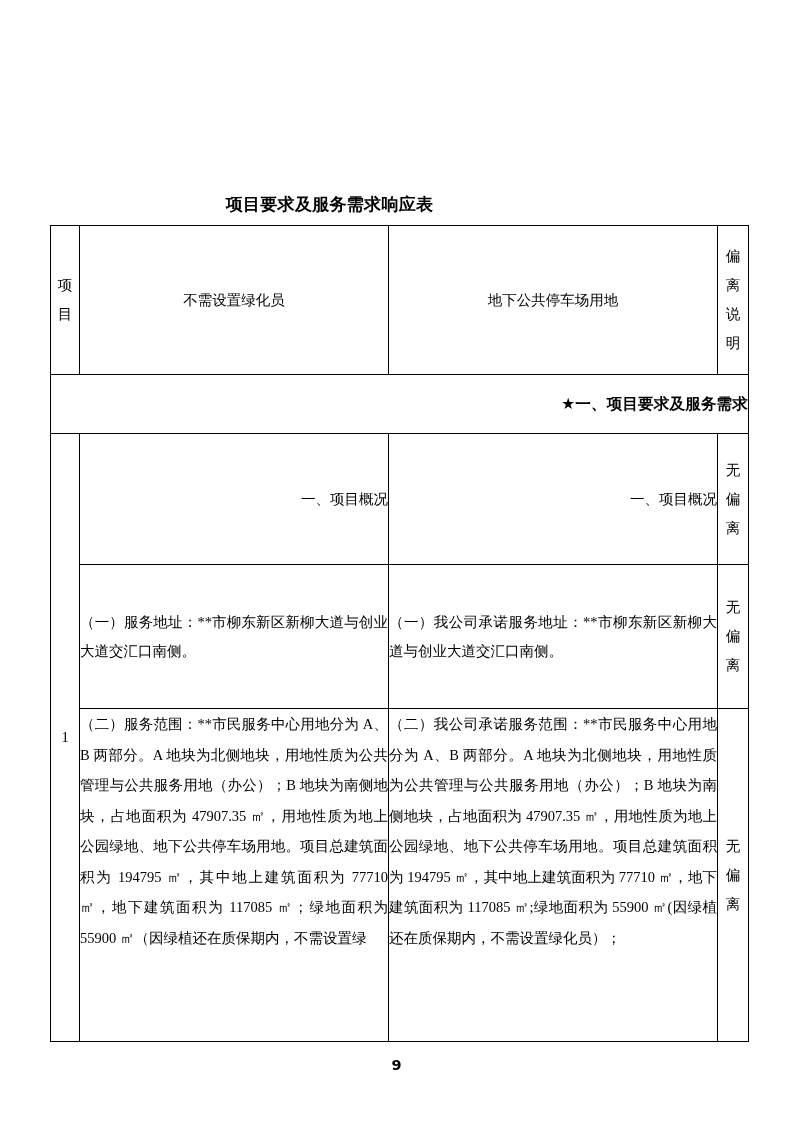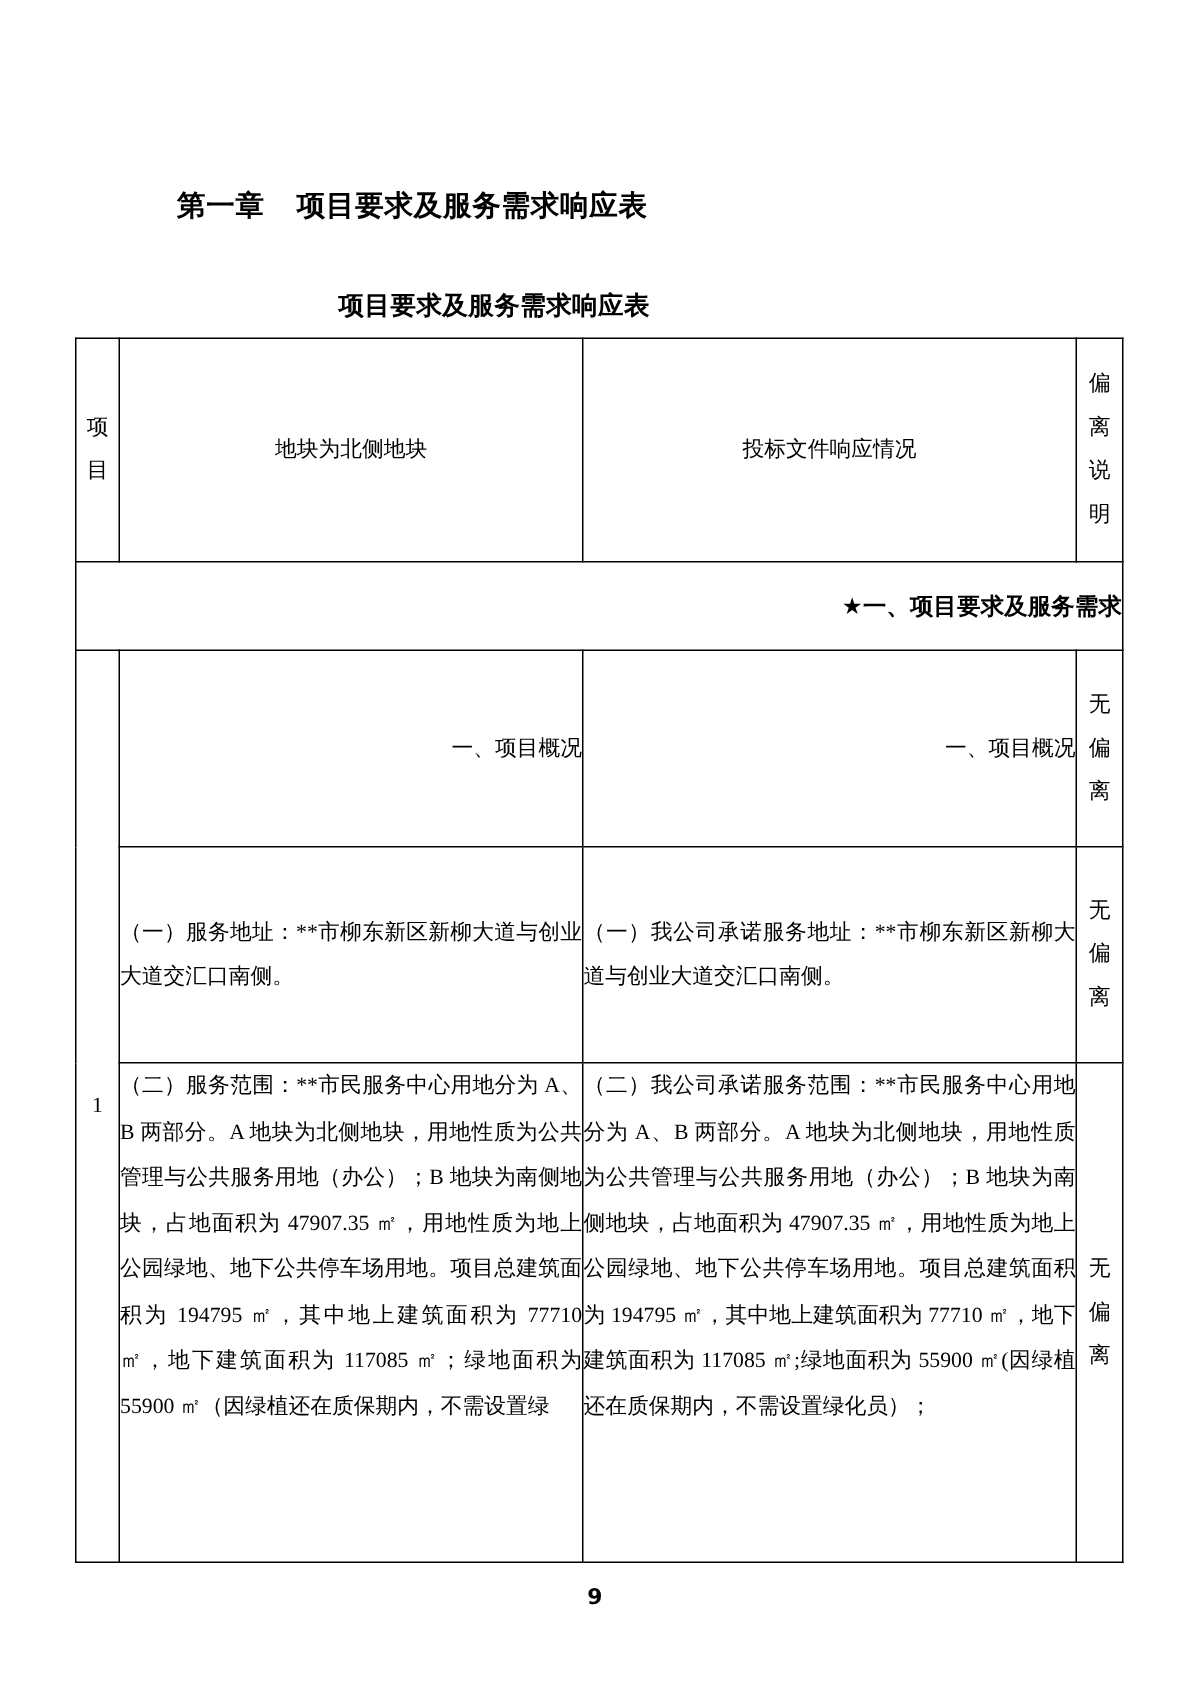--- a/index.html
+++ b/index.html
@@ -138,40 +138,39 @@
     font-family: "DejaVu Sans", "Liberation Sans", sans-serif;
     font-weight: bold;
     font-size: 14.5px;
   }
 </style>
 </head>
 <body>
 
 <div class="page">
 
-  <div class="chapter-heading">第一章   项目要求及服务需求响应表</div>
 
   <div class="table-title">项目要求及服务需求响应表</div>
 
   <table class="resp-table">
     <colgroup>
       <col class="col-item">
       <col class="col-req">
       <col class="col-resp">
       <col class="col-dev">
     </colgroup>
 
     <tbody>
         <tr>
       <td class="vtext hdr-center">
         <span>项</span>
         <span>目</span>
       </td>
-      <td class="hdr-center">地块为北侧地块</td>
-      <td class="hdr-center">投标文件响应情况</td>
+      <td class="hdr-center">不需设置绿化员</td>
+      <td class="hdr-center">地下公共停车场用地</td>
       <td class="vtext hdr-center">
         <span>偏</span>
         <span>离</span>
         <span>说</span>
         <span>明</span>
       </td>
     </tr>
 
     <tr class="star-row">
       <td colspan="4">★一、项目要求及服务需求</td>

